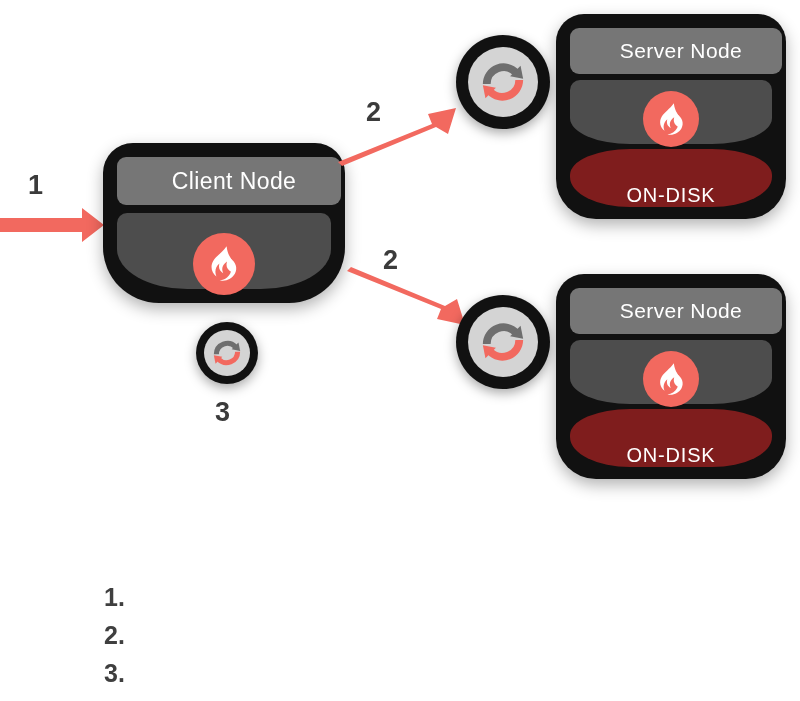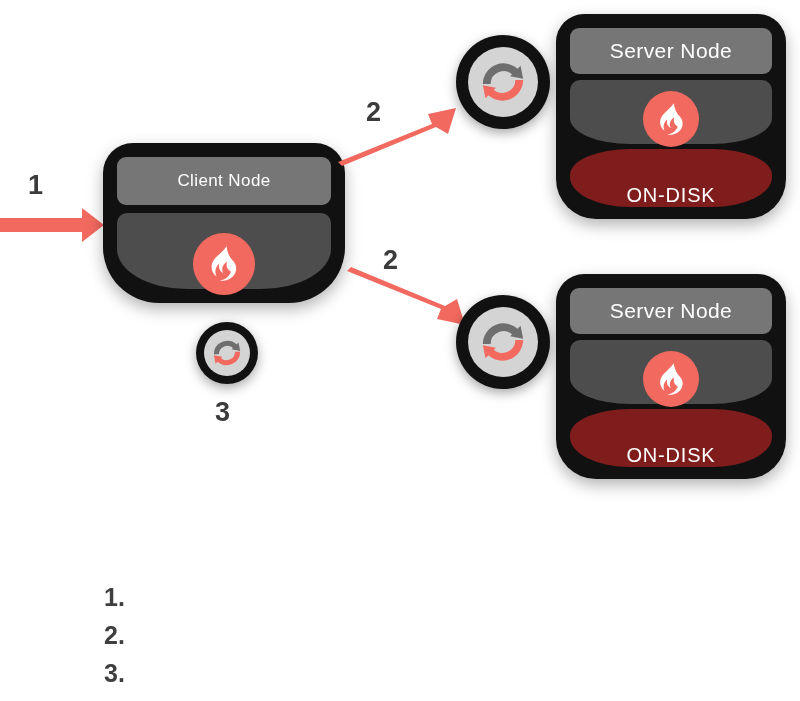--- a/index.html
+++ b/index.html
@@ -29,20 +29,21 @@
     background: #767676;
     border-radius: 9px;
     color: #ffffff;
     text-align: center;
     font-weight: 400;
     letter-spacing: 0.4px;
     display: flex;
     align-items: center;
     justify-content: center;
     white-space: nowrap;
+    padding-left: 10px;
   }
   .node-body {
     position: absolute;
     background: #4d4d4d;
     display: flex;
     align-items: center;
     justify-content: center;
   }
 
   
@@ -133,21 +134,21 @@
 
 <div id="canvas">
 
   <svg class="arrow-svg" style="left:0px; top:205px;" width="120" height="40" viewBox="0 0 120 40">
     <path d="M0 13 L82 13 L82 3 L104 20 L82 37 L82 27 L0 27 Z" fill="#f2695f"></path>
   </svg>
   <div class="step-label" style="left:28px; top:172px;">1</div>
 
   <div class="node" style="left:103px; top:143px; width:242px; height:160px;
        border-radius:30px 30px 56px 56px;">
-    <div class="node-header" style="left:14px; top:14px; width:214px; height:48px; font-size:17px;">Client Node</div>
+    <div class="node-header" style="left:14px; top:14px; width:214px; height:48px; font-size:23px;">Client Node</div>
     <div class="node-body body-bowl" style="left:14px; top:70px; width:214px; height:76px;">
       <div class="flame-badge" style="width:62px; height:62px; margin-top:26px;">
         <svg width="34" height="38" viewBox="0 0 34 38" aria-hidden="true">
           <path d="M19.6 1.2 C15.0 7.8 9.4 10.6 6.2 16.0 C3.0 21.4 4.6 28.0 9.4 31.4
                    C7.4 26.6 8.4 22.2 12.4 18.6 C11.2 23.0 12.6 26.0 16.2 28.2
                    C14.0 23.2 15.6 19.8 20.0 16.6 C18.6 21.4 20.2 24.6 24.4 27.0
                    C26.8 22.0 26.4 17.0 23.2 12.2 C21.4 9.4 20.0 5.6 19.6 1.2 Z" fill="#ffffff"></path>
           <path d="M22.6 12.8 C25.6 18.2 25.8 23.4 23.2 28.4 C21.0 32.6 17.0 35.0 12.6 35.4
                    C18.8 36.8 25.0 34.0 28.0 28.6 C30.8 23.4 29.0 17.0 22.6 12.8 Z" fill="#ffffff"></path>
         </svg>

